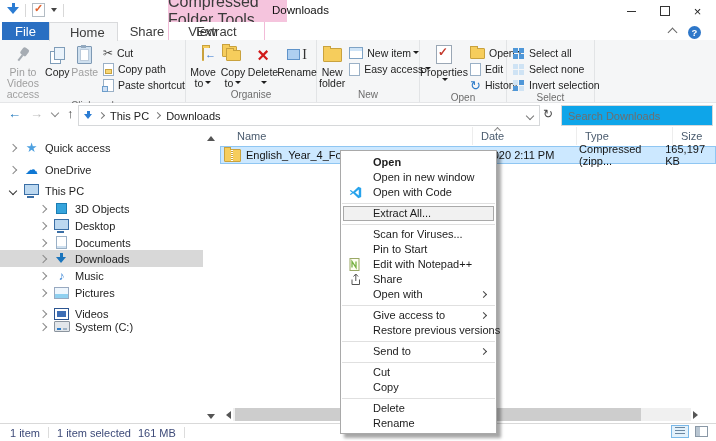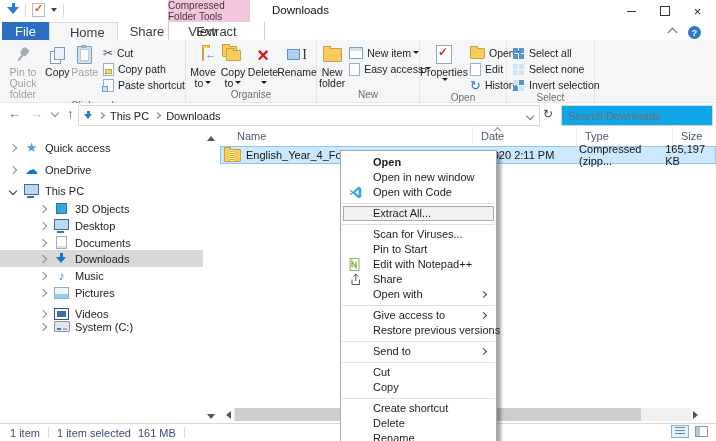--- a/index.html
+++ b/index.html
@@ -8,22 +8,22 @@
   
   .tbar{position:absolute;left:0;top:0;right:0;height:22px;background:#fff;}
   .qat{position:absolute;left:7px;top:3px;display:flex;align-items:center;gap:6px;}
   .dlmini{position:relative;width:12px;height:14px;}
   .dlmini::before{content:"";position:absolute;left:4.5px;top:0;width:3px;height:5px;background:#2b7cd3;}
   .dlmini::after{content:"";position:absolute;left:0;top:4px;border-left:6px solid transparent;border-right:6px solid transparent;border-top:7px solid #2b7cd3;}
   .qsep{width:1px;height:13px;background:#d8d8d8;}
   .chkico{width:11px;height:12px;border:1px solid #b3bcc4;background:#fff;position:relative;}
   .chkico::after{content:"✓";position:absolute;left:1px;top:-2px;color:#e0622f;font-size:11px;font-weight:bold;}
   .qcaret{width:0;height:0;border:3px solid transparent;border-top:4px solid #444;margin-top:3px;}
-  .ctxhead{position:absolute;left:168px;top:0;width:82px;height:22px;background:#f5c4dd;
-           color:#3a3a3a;font-size:10px;display:flex;align-items:center;justify-content:center;}
+  .ctxhead{position:absolute;left:168px;top:0;width:119px;height:22px;background:#f5c4dd;
+           color:#3a3a3a;font-size:16px;display:flex;align-items:center;justify-content:center;}
   .wtitle{position:absolute;left:272px;top:4px;font-size:11.5px;color:#111;}
   .wctl{position:absolute;right:2px;top:0;height:22px;display:flex;}
   .ctl{width:33px;height:22px;display:flex;align-items:center;justify-content:center;color:#222;font-size:13px;}
   .minbar{width:9px;height:1px;background:#333;}
   .maxbox{width:8px;height:8px;border:1px solid #333;}
   
   .tabs{position:absolute;left:0;top:22px;right:0;height:18px;background:#fff;border-bottom:1px solid #d9dadc;display:flex;}
   .tab{height:18px;display:flex;align-items:center;justify-content:center;font-size:13px;color:#3c3c3c;padding:0 12px;}
   .tab-file{background:#2a6fc2;color:#fff;margin-left:2px;padding:0 13px;}
   .tab-home{background:#f5f6f7;border:1px solid #d9dadc;border-bottom:none;box-sizing:border-box;height:19px;position:relative;z-index:2;padding-left:20px;}
@@ -204,21 +204,21 @@
     <span class="helpbtn">?</span>
   </div>
 
   <div class="ribbon">
     <div class="rg g-clip">
       <div class="rgc">
         <div class="bb dis" style="width:55px">
           <span class="bicon">
               <span class="i-pin"></span>
             </span>
-          <span>Pin to Quick folder</span>
+          <span>Pin to Videos access</span>
         </div>
         <div class="bb" style="width:35px">
           <span class="bicon">
               <span class="i-copy"></span>
             </span>
           <span>Copy</span>
         </div>
         <div class="bb dis" style="width:37px">
           <span class="bicon">
               <span class="i-paste"></span>
@@ -544,18 +544,17 @@
     <div class="mi">Restore previous versions</div>
     <div class="msep"></div>
     <div class="mi">
       <span>Send to</span>
       <span class="sub"></span>
     </div>
     <div class="msep"></div>
     <div class="mi">Cut</div>
     <div class="mi">Copy</div>
     <div class="msep"></div>
-    <div class="mi">Create shortcut</div>
     <div class="mi">Delete</div>
     <div class="mi">Rename</div>
   </div>
 
 </div>
 
 </body></html>

